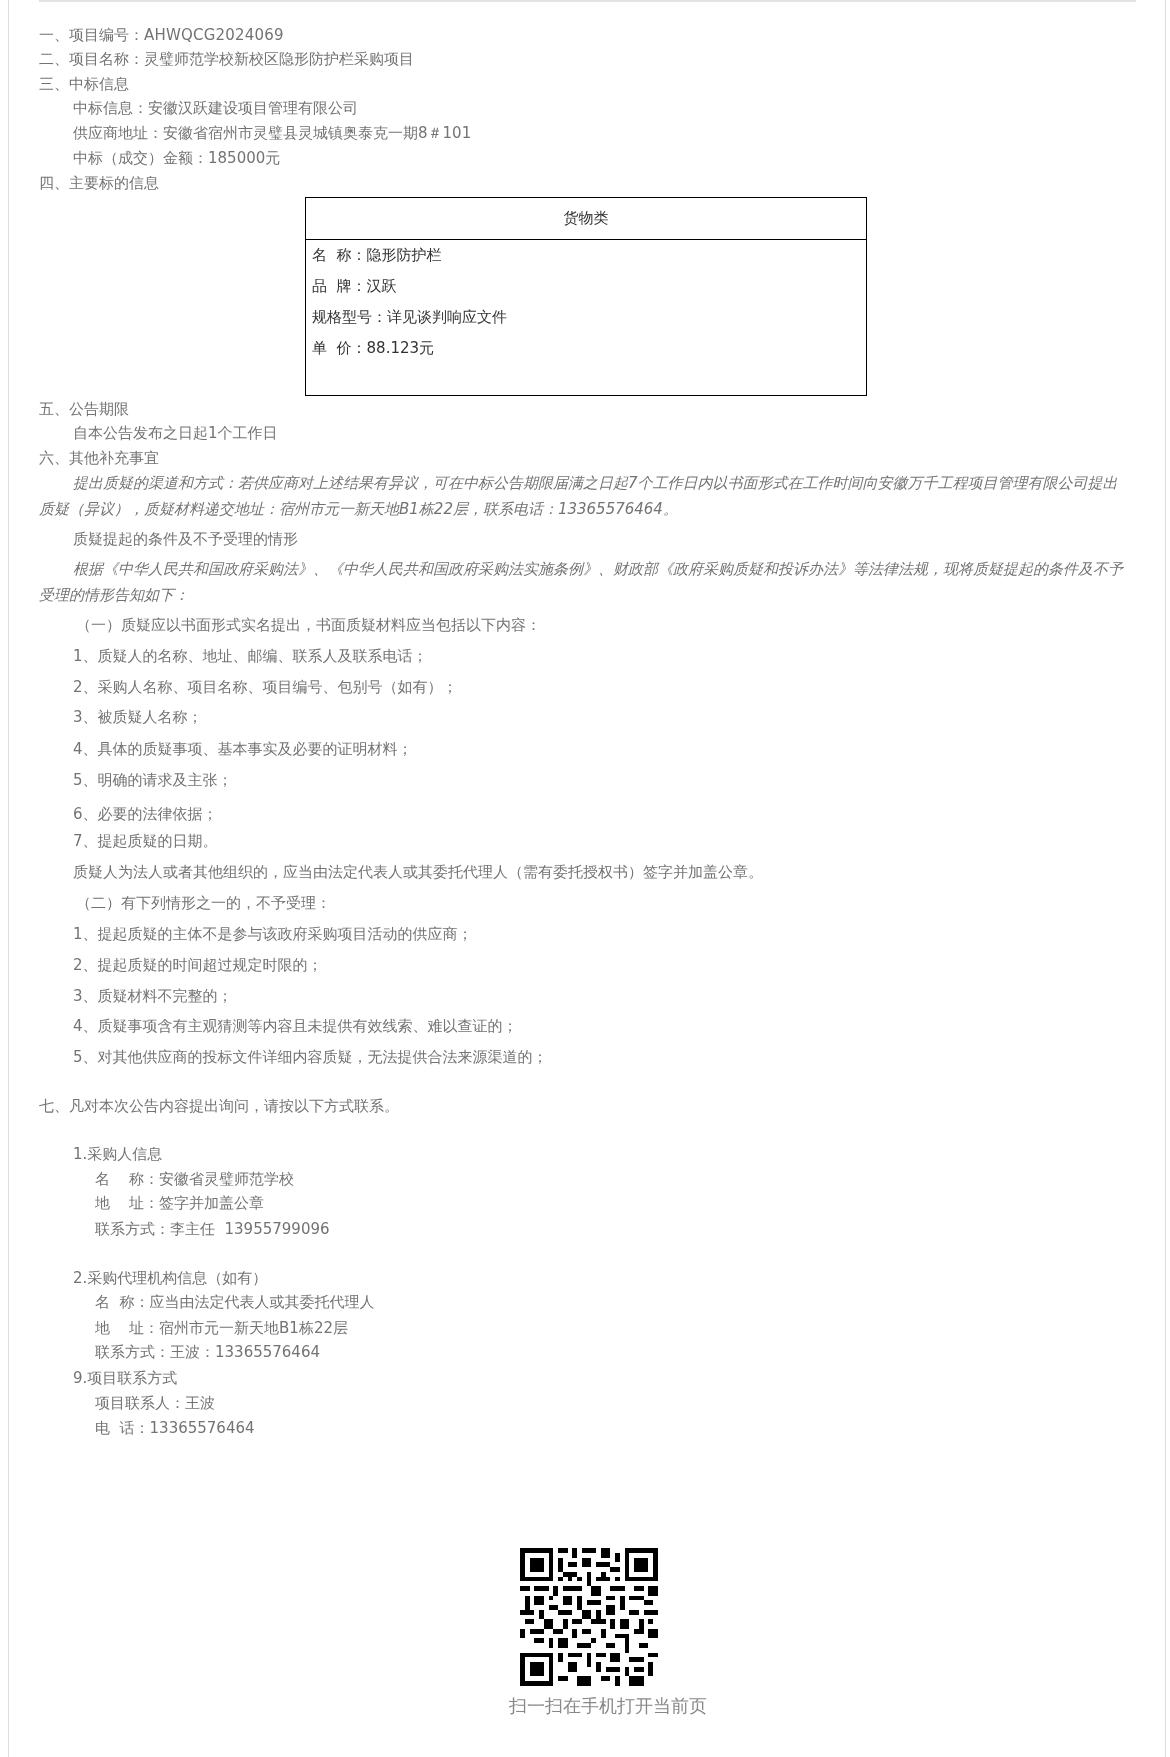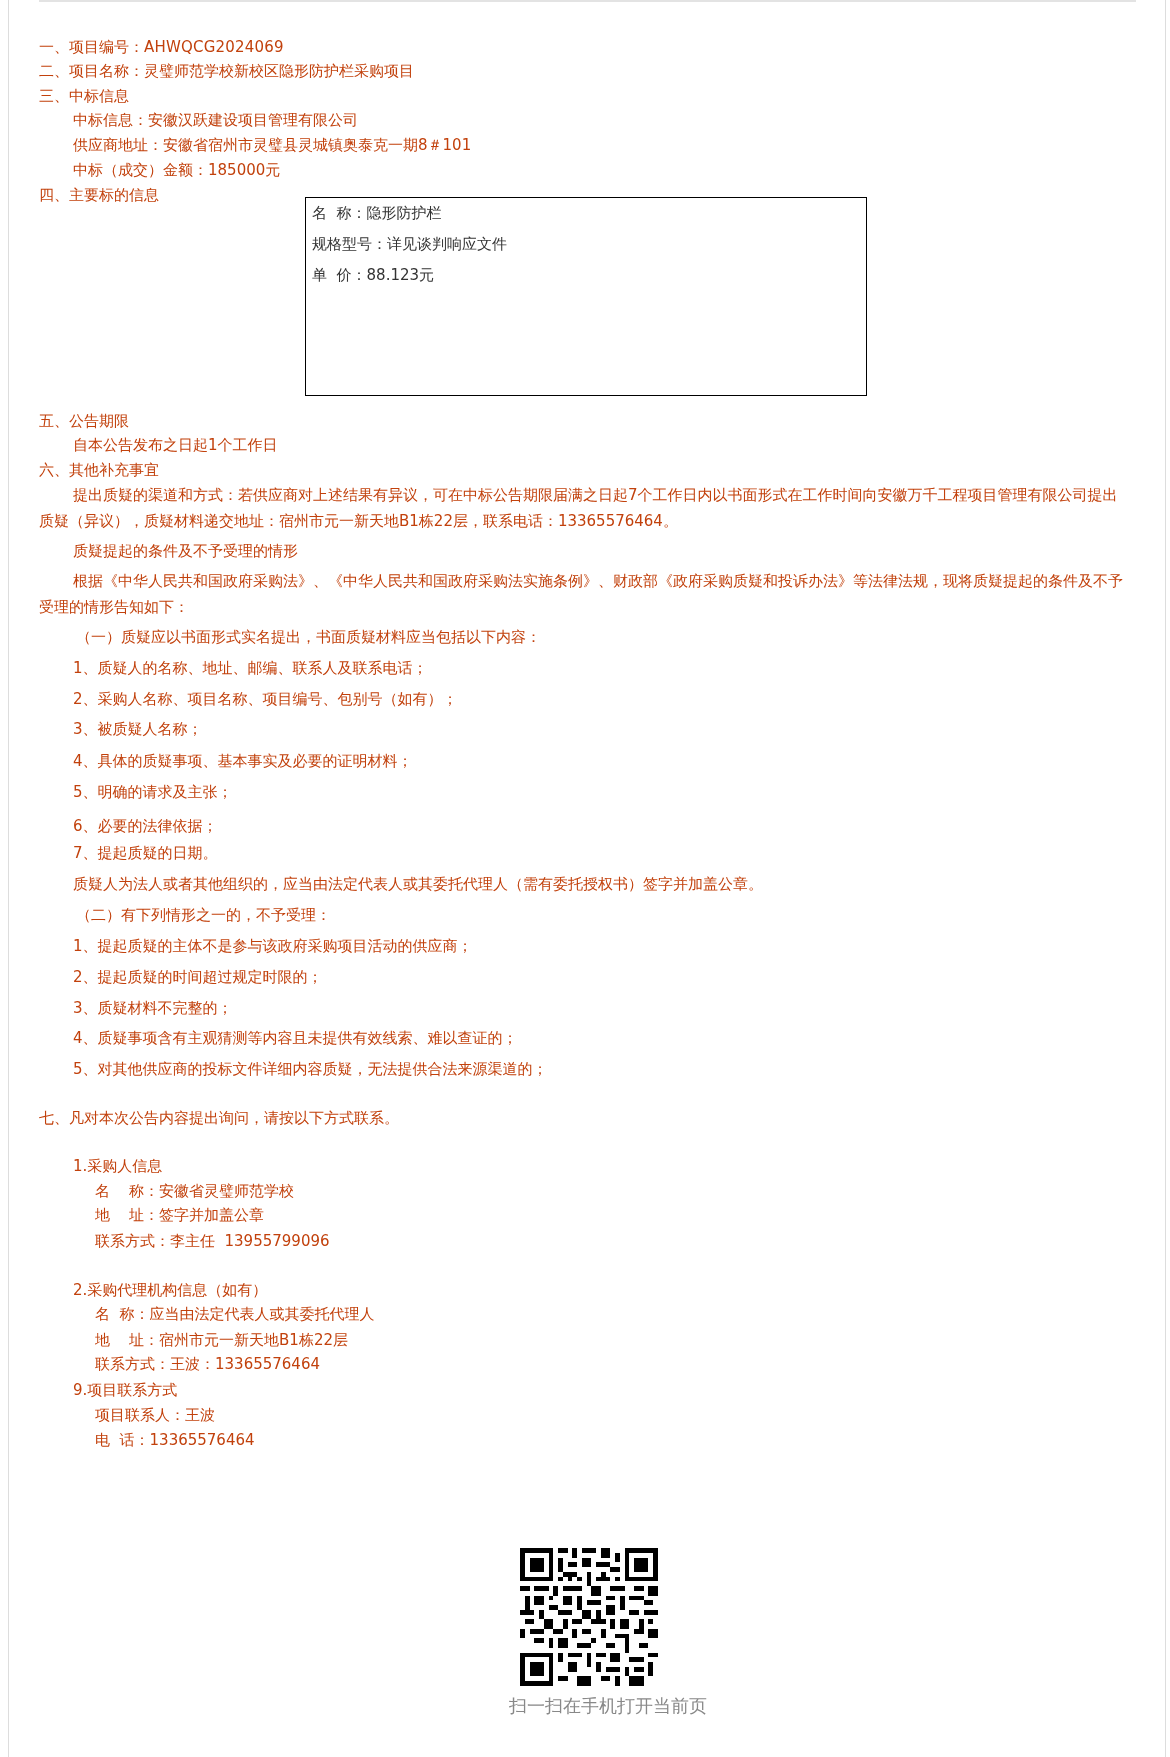--- a/index.html
+++ b/index.html
@@ -12,28 +12,27 @@
     position: absolute; left: 8px; top: 0; width: 1158px; height: 1757px;
     border-left: 1px solid #dddddd; border-right: 1px solid #dddddd;
     box-sizing: border-box;
   }
   .top-rule {
     position: absolute; left: 39px; top: 0; width: 1097px; height: 2px;
     background: #e3e3e3;
   }
   .ln {
     position: absolute; white-space: nowrap; font-size: 15px; line-height: 20px;
-    color: #c2410c;
-    margin-top: 12px;
+    color: #737373;
   }
   .h { left: 39px; }
   .i1 { left: 73px; }
   .i2 { left: 95px; }
   .i1b { left: 76px; }
-  .para { left: 39px; width: 1090px; white-space: normal; font-size: 15px; line-height: 26px; text-indent: 34px; }
+  .para { left: 39px; width: 1090px; white-space: normal; font-size: 15px; line-height: 26px; text-indent: 34px; font-style: italic; }
   .num { letter-spacing: 0.2px; }
 
   .goods-table {
     position: absolute; left: 305px; top: 197px; width: 562px; height: 199px;
     border: 1px solid #000; box-sizing: border-box;
   }
   .goods-table .th {
     height: 41px; border-bottom: 1px solid #000; text-align: center;
     line-height: 41px; font-size: 15px; color: #333;
   }
@@ -73,22 +72,26 @@
 <div class="ln i1" style="top:123px">
   <span>供应商地址：</span><span>安徽省宿州市灵璧县灵城镇奥泰克一期8＃101</span>
 </div>
 <div class="ln i1" style="top:148px">
   <span>中标（成交）金额：</span><span>185000元</span>
 </div>
 
 <div class="ln h" style="top:173px">四、主要标的信息</div>
 
 <div class="goods-table">
+  <div class="th">货物类</div>
   <div class="tr">
     <span class="lbl" style="white-space:pre">名  称：</span><span>隐形防护栏</span>
+  </div>
+  <div class="tr">
+    <span class="lbl" style="white-space:pre">品  牌：</span><span>汉跃</span>
   </div>
   <div class="tr">
     <span class="lbl" style="white-space:pre">规格型号：</span><span>详见谈判响应文件</span>
   </div>
   <div class="tr">
     <span class="lbl" style="white-space:pre">单  价：</span><span>88.123元</span>
   </div>
 </div>
 
 <div class="ln h" style="top:399px">五、公告期限</div>

